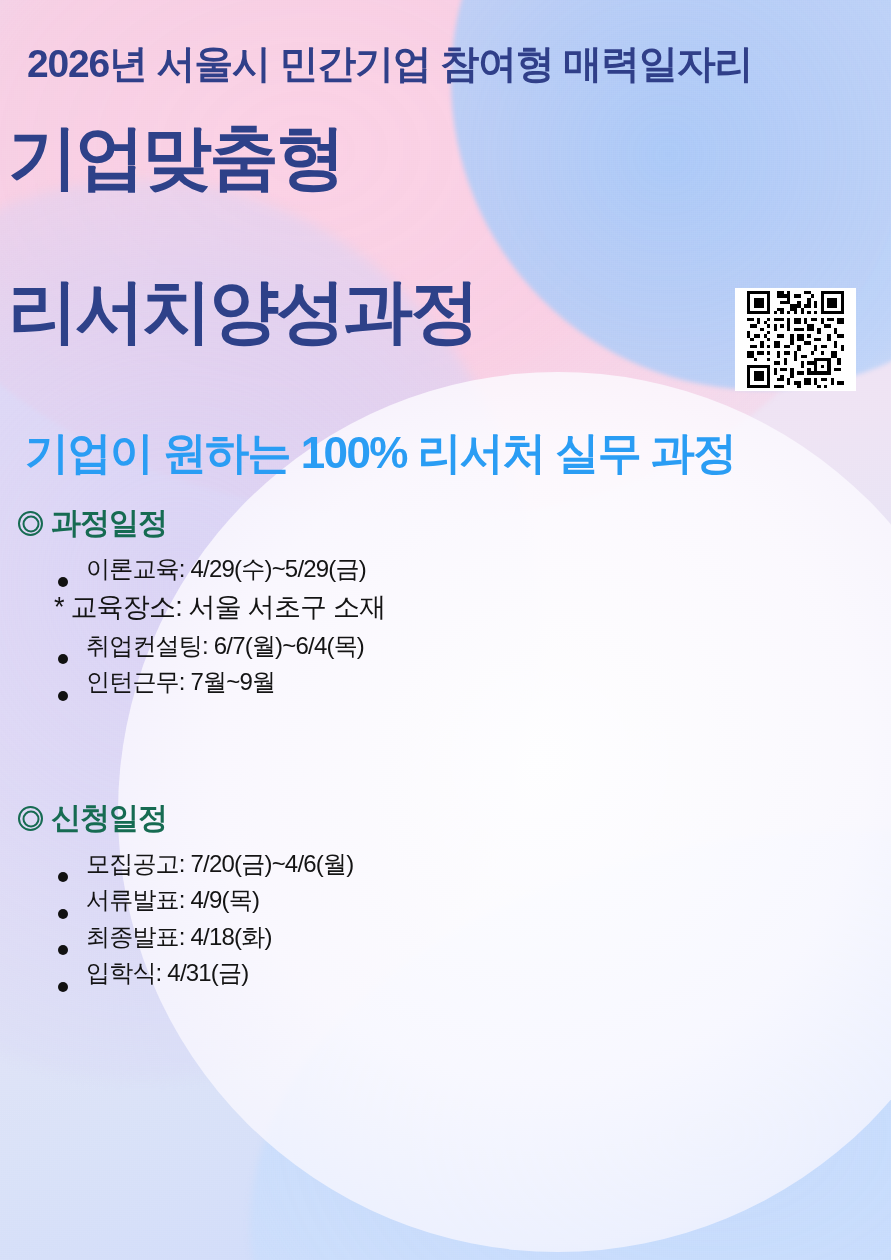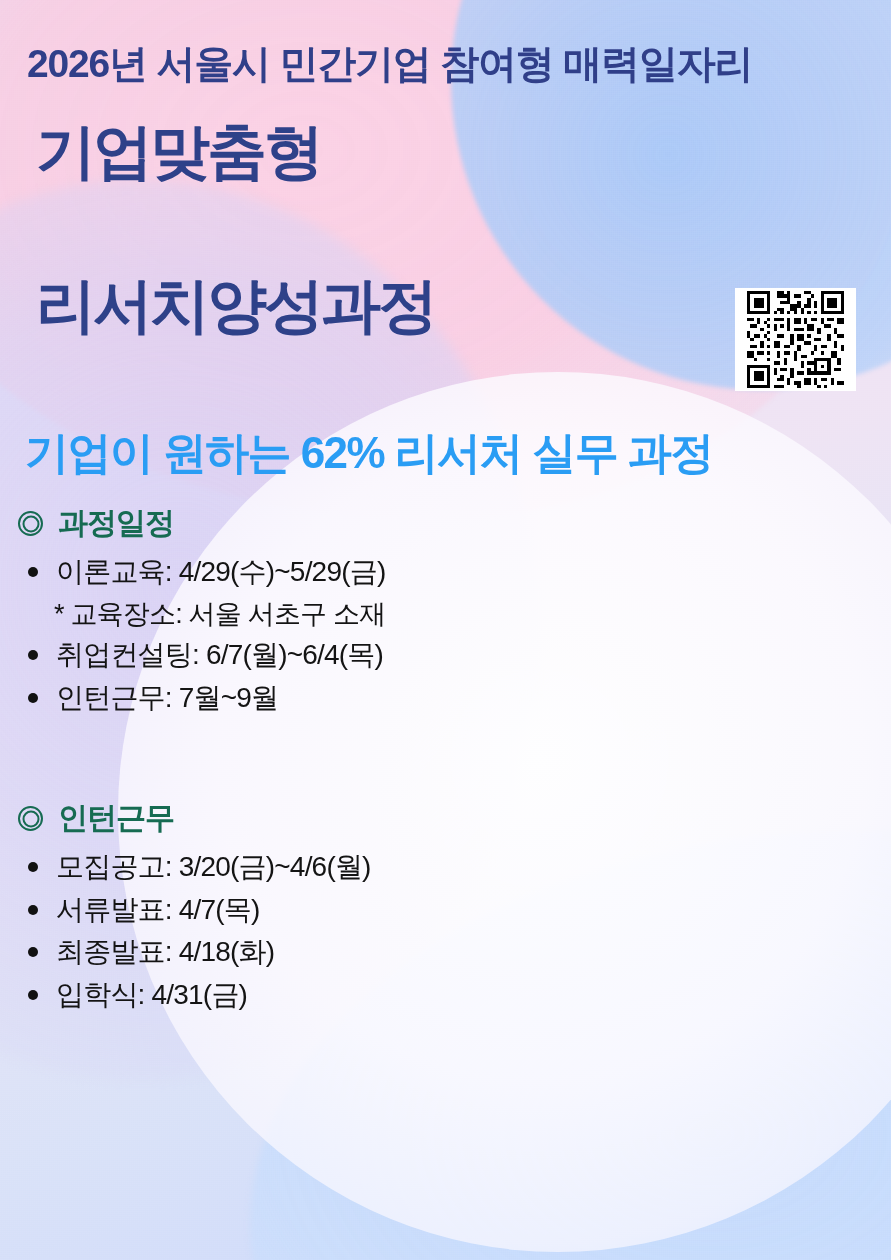--- a/index.html
+++ b/index.html
@@ -117,22 +117,22 @@
 
   .kicker{
     position:absolute; left:27px; top:37px;
     font-size:39px; font-weight:bold;
     letter-spacing:-1.2px;
     color:#303f89;
     white-space:nowrap;
   }
 
   .title-1, .title-2{
-    position:absolute; left:36px;
-    font-size:60px; font-weight:bold;
+    position:absolute; left:8px;
+    font-size:70px; font-weight:bold;
     letter-spacing:-3px; line-height:1;
     color:#2e4189;
     white-space:nowrap;
   }
   .title-1{ top:122px; }
   .title-2{ top:276px; }
 
   .subtitle{
     position:absolute; left:25px; top:424px;
     font-size:44px; font-weight:bold;
@@ -150,21 +150,21 @@
     padding:3px;
   }
   .qr svg{ display:block; width:100%; height:100%; }
 
   
   .section{ position:absolute; left:0; width:640px; }
   .section-schedule{ top:503px; }
   .section-apply{ top:798px; }
 
   .section-head{
-    display:flex; align-items:center; gap:15px;
+    display:flex; align-items:center; gap:8px;
     margin-left:18px; margin-bottom:7px;
   }
   .ring-icon{
     flex:0 0 auto;
     width:25px; height:25px; border-radius:50%;
     border:2.6px solid #166b52;
     position:relative;
   }
   .ring-icon::after{
     content:""; position:absolute;
@@ -173,24 +173,24 @@
     border:2.4px solid #166b52;
   }
   .section-title{
     font-size:30px; font-weight:bold;
     letter-spacing:-1px; color:#166b52;
   }
 
   .items{ list-style:none; margin:0; padding:0; }
 
   .item{
-    display:flex; align-items:flex-start;
-    font-size:28px; letter-spacing:-0.8px;
+    display:flex; align-items:flex-end;
+    font-size:24px; letter-spacing:-0.8px;
     color:#141414; line-height:1.52;
-    padding-left:28px;
+    padding-left:58px;
     white-space:nowrap;
   }
   .item .dot{
     flex:0 0 auto;
     width:10px; height:10px; border-radius:50%;
     background:#111111;
     margin-top:16px; margin-right:18px;
   }
   .item-note{
     font-size:27px; letter-spacing:-0.8px;
@@ -214,21 +214,21 @@
   </div>
 
   <div class="content">
 
     <div class="kicker">2026년 서울시 민간기업 참여형 매력일자리</div>
 
     <div class="title-1">기업맞춤형</div>
 
     <div class="title-2">리서치양성과정</div>
 
-    <div class="subtitle">기업이 원하는 62% 리서처 실무 과정</div>
+    <div class="subtitle">기업이 원하는 100% 리서처 실무 과정</div>
 
     <div class="qr">
       <svg viewBox="0 0 29 29" shape-rendering="crispEdges" aria-hidden="true">
         <rect width="29" height="29" fill="#ffffff"></rect>
         <g fill="#000000">
 
           <rect x="0" y="0" width="7" height="1"></rect>
             <rect x="0" y="6" width="7" height="1"></rect>
           <rect x="0" y="0" width="1" height="7"></rect>
             <rect x="6" y="0" width="1" height="7"></rect>
@@ -382,30 +382,30 @@
         <li class="item">
           <span class="dot"></span>
           <span>인턴근무: 7월~9월</span>
         </li>
       </ul>
     </div>
 
     <div class="section section-apply">
       <div class="section-head">
         <span class="ring-icon"></span>
-        <span class="section-title">인턴근무</span>
+        <span class="section-title">신청일정</span>
       </div>
       <ul class="items">
         <li class="item">
           <span class="dot"></span>
-          <span>모집공고: 3/20(금)~4/6(월)</span>
-        </li>
-        <li class="item">
-          <span class="dot"></span>
-          <span>서류발표: 4/7(목)</span>
+          <span>모집공고: 7/20(금)~4/6(월)</span>
+        </li>
+        <li class="item">
+          <span class="dot"></span>
+          <span>서류발표: 4/9(목)</span>
         </li>
         <li class="item">
           <span class="dot"></span>
           <span>최종발표: 4/18(화)</span>
         </li>
         <li class="item">
           <span class="dot"></span>
           <span>입학식: 4/31(금)</span>
         </li>
       </ul>

